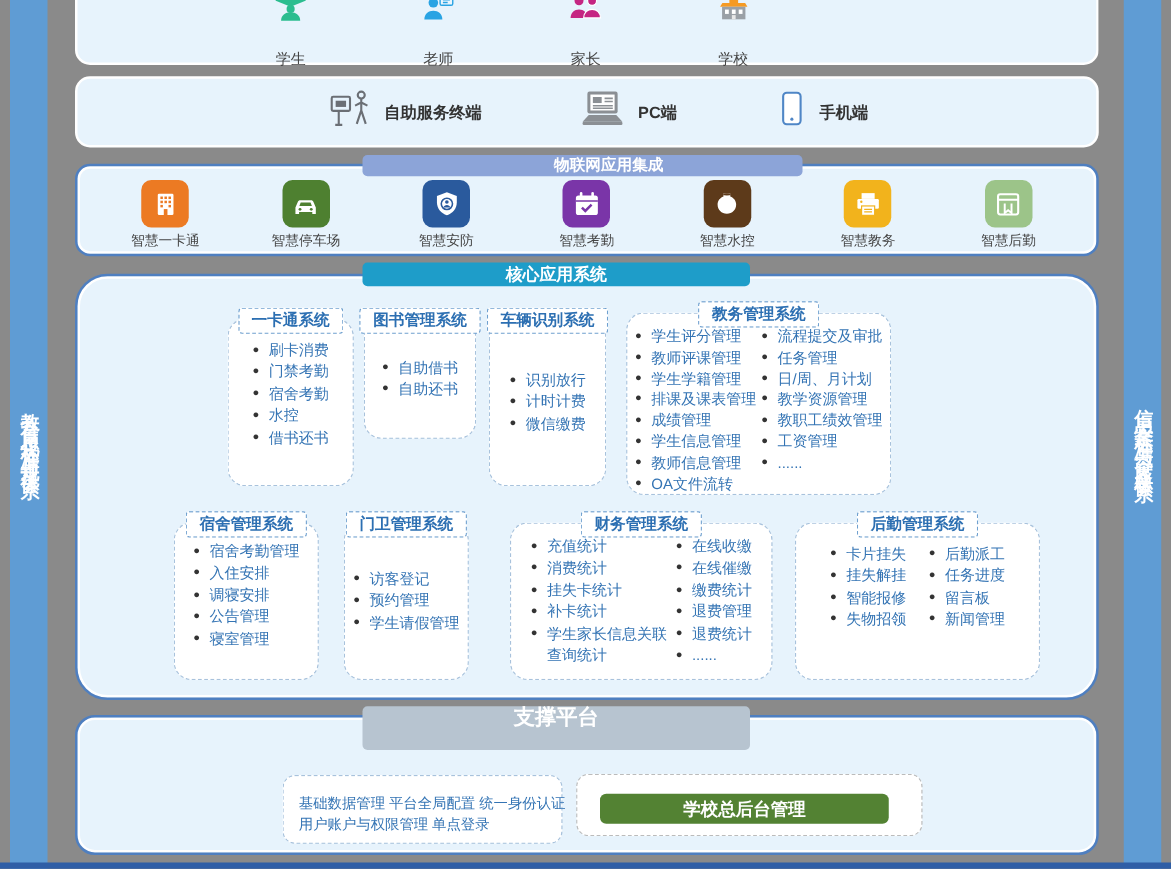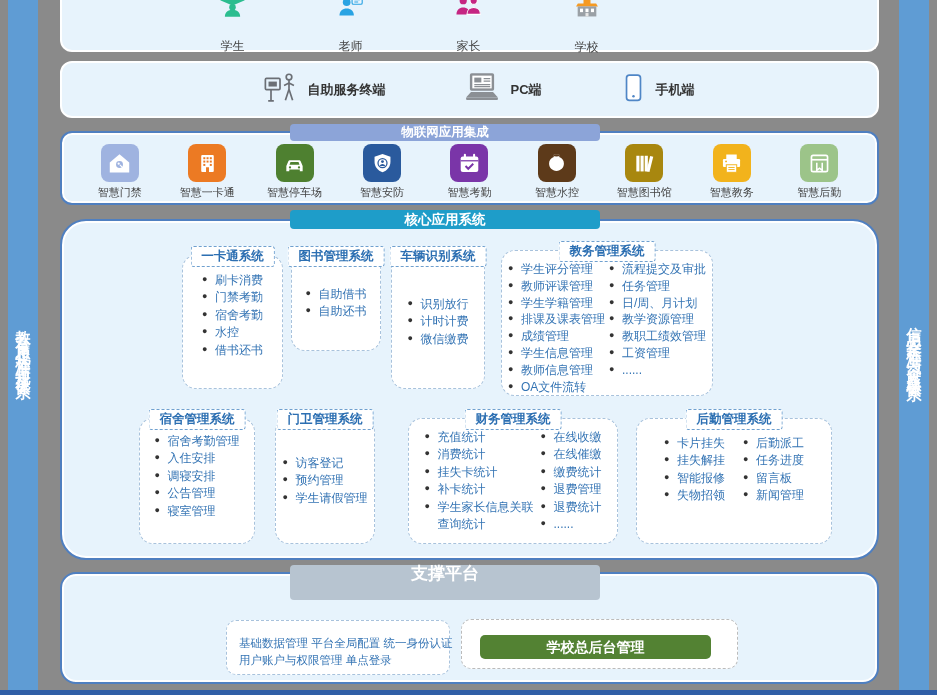--- a/index.html
+++ b/index.html
@@ -199,33 +199,22 @@
       </div>
       <div class="term-item">
         <span><svg viewBox="0 0 24 26" width="27" height="30">
             <rect x="5.8" y="1.6" width="12.4" height="22.4" rx="2.6" fill="#fff" stroke="#4f86c6" stroke-width="1.5"></rect>
             <circle cx="12" cy="20.4" r="1.1" fill="#4f86c6"></circle>
           </svg></span>
         <span class="lbl">手机端</span>
       </div>
     </div>
 
-  <div id="iot-header" class="sec-header" style="background: rgb(140, 164, 216);">物联网应用集成</div>
+  <div id="iot-header" class="sec-header" style="background: rgb(140, 164, 216); padding-left: 42px;">物联网应用集成</div>
   <div id="panel-iot" class="panel blue-border">
-      <div class="iot-item">
-        <span class="iot-icon" style="background: rgb(159, 179, 224);">
-          <svg viewBox="0 0 22 22" width="23" height="23">
-            <path d="M11 2.2 20.3 10v9.6H1.7V10Z" fill="#fff"></path>
-            <circle cx="11" cy="12" r="3.3" fill="#9fb3e0"></circle>
-            <circle cx="10.2" cy="11.2" r="1.1" fill="#fff"></circle>
-            <path d="M11.4 12.4l2.1 2.1" stroke="#fff" stroke-width="1.1"></path>
-          </svg>
-        </span>
-        <div class="lbl">智慧门禁</div>
-      </div>
       <div class="iot-item">
         <span class="iot-icon" style="background: rgb(236, 122, 35);">
           <svg viewBox="0 0 22 22" width="23" height="23">
             <rect x="5" y="2.8" width="12" height="16.4" rx="1" fill="#fff"></rect>
             <g fill="#ec7a23">
               <rect x="7" y="5" width="1.9" height="1.9"></rect>
               <rect x="10.1" y="5" width="1.9" height="1.9"></rect>
               <rect x="13.2" y="5" width="1.9" height="1.9"></rect>
               <rect x="7" y="8.2" width="1.9" height="1.9"></rect>
               <rect x="10.1" y="8.2" width="1.9" height="1.9"></rect>
@@ -275,33 +264,20 @@
       <div class="iot-item">
         <span class="iot-icon" style="background: rgb(93, 58, 26);">
           <svg viewBox="0 0 22 22" width="23" height="23">
             <path d="M8.4 2.6h5.2v2.3c2.7 1 4.5 3.3 4.5 6.2 0 4-3 7-7.1 7s-7.1-3-7.1-7c0-2.9 1.8-5.2 4.5-6.2Z" fill="#fff"></path>
             <ellipse cx="11" cy="3.3" rx="2.9" ry=".9" fill="#5d3a1a"></ellipse>
           </svg>
         </span>
         <div class="lbl">智慧水控</div>
       </div>
       <div class="iot-item">
-        <span class="iot-icon" style="background: rgb(168, 135, 15);">
-          <svg viewBox="0 0 22 22" width="23" height="23">
-            <g fill="#fff">
-              <rect x="3.2" y="3.6" width="3" height="15"></rect>
-              <rect x="7.2" y="3.6" width="3" height="15"></rect>
-              <rect x="11.2" y="3.6" width="3" height="15"></rect>
-              <rect x="14.6" y="4" width="3" height="15" transform="rotate(14 16.1 11.5)"></rect>
-            </g>
-          </svg>
-        </span>
-        <div class="lbl">智慧图书馆</div>
-      </div>
-      <div class="iot-item">
         <span class="iot-icon" style="background: rgb(242, 179, 28);">
           <svg viewBox="0 0 22 22" width="23" height="23">
             <rect x="6" y="2.4" width="10" height="4.4" fill="#fff"></rect>
             <rect x="2.8" y="6.8" width="16.4" height="7.6" rx="1" fill="#fff"></rect>
             <circle cx="5.8" cy="9" r=".9" fill="#f2b31c"></circle>
             <rect x="6" y="12.2" width="10" height="7.2" fill="#fff" stroke="#f2b31c" stroke-width=".9"></rect>
             <path d="M8 14.8h6M8 16.8h6" stroke="#f2b31c" stroke-width=".9"></path>
           </svg>
         </span>
         <div class="lbl">智慧教务</div>

